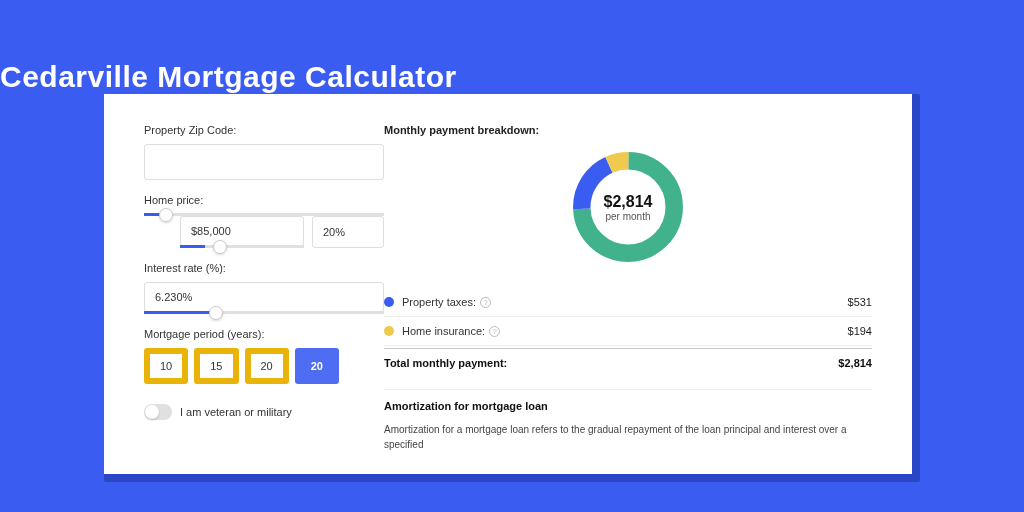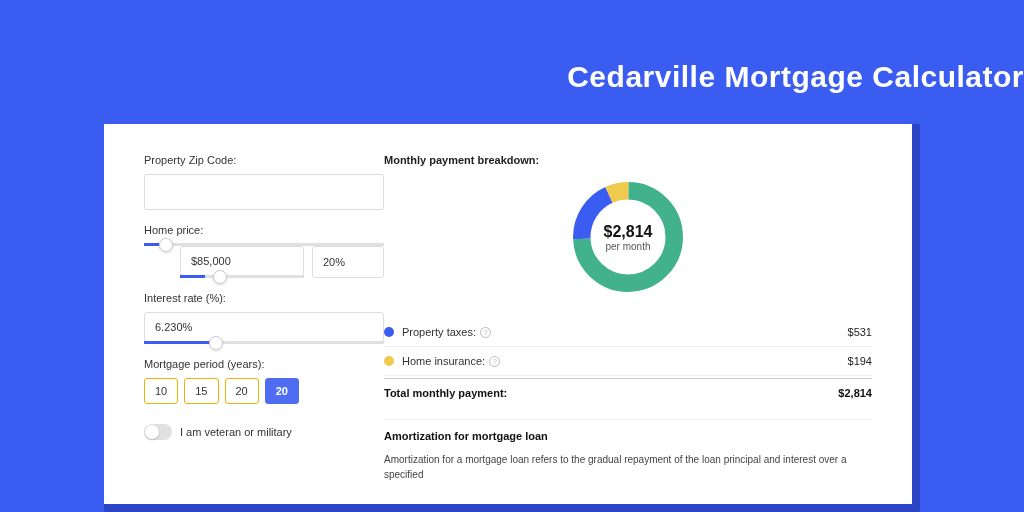--- a/index.html
+++ b/index.html
@@ -4,26 +4,25 @@
 <style>
   * { box-sizing: border-box; margin: 0; padding: 0; }
   body {
     width: 1024px;
     height: 512px;
     background: #3a5cf0;
     font-family: Arial, Helvetica, sans-serif;
     overflow: hidden;
   }
   .page-title {
-    text-align: right;
+    text-align: left;
     color: #fff;
     font-size: 30px;
     font-weight: 700;
     padding-top: 60px;
-    padding-bottom: 30px;
     letter-spacing: 0.5px;
   }
   .card-shadow {
     width: 816px;
     margin: 0 auto;
     background: #2a46c7;
     padding: 0 8px 8px 0;
     border-radius: 2px;
   }
   .card {
@@ -82,21 +81,21 @@
     display: flex;
     gap: 8px;
   }
   .down-payment-row .dp-amount { flex: 1; padding-left: 36px; }
   .down-payment-row .dp-percent { width: 72px; }
   .period-btns {
     display: flex;
     gap: 6px;
   }
   .period-btn {
-    border: 1px solid #eab308;
+    border: 6px solid #eab308;
     border-radius: 3px;
     padding: 6px 10px;
     font-size: 11px;
     background: #fff;
     cursor: pointer;
     color: #333;
   }
   .period-btn.selected {
     background: #4f6df2;
     color: #fff;

